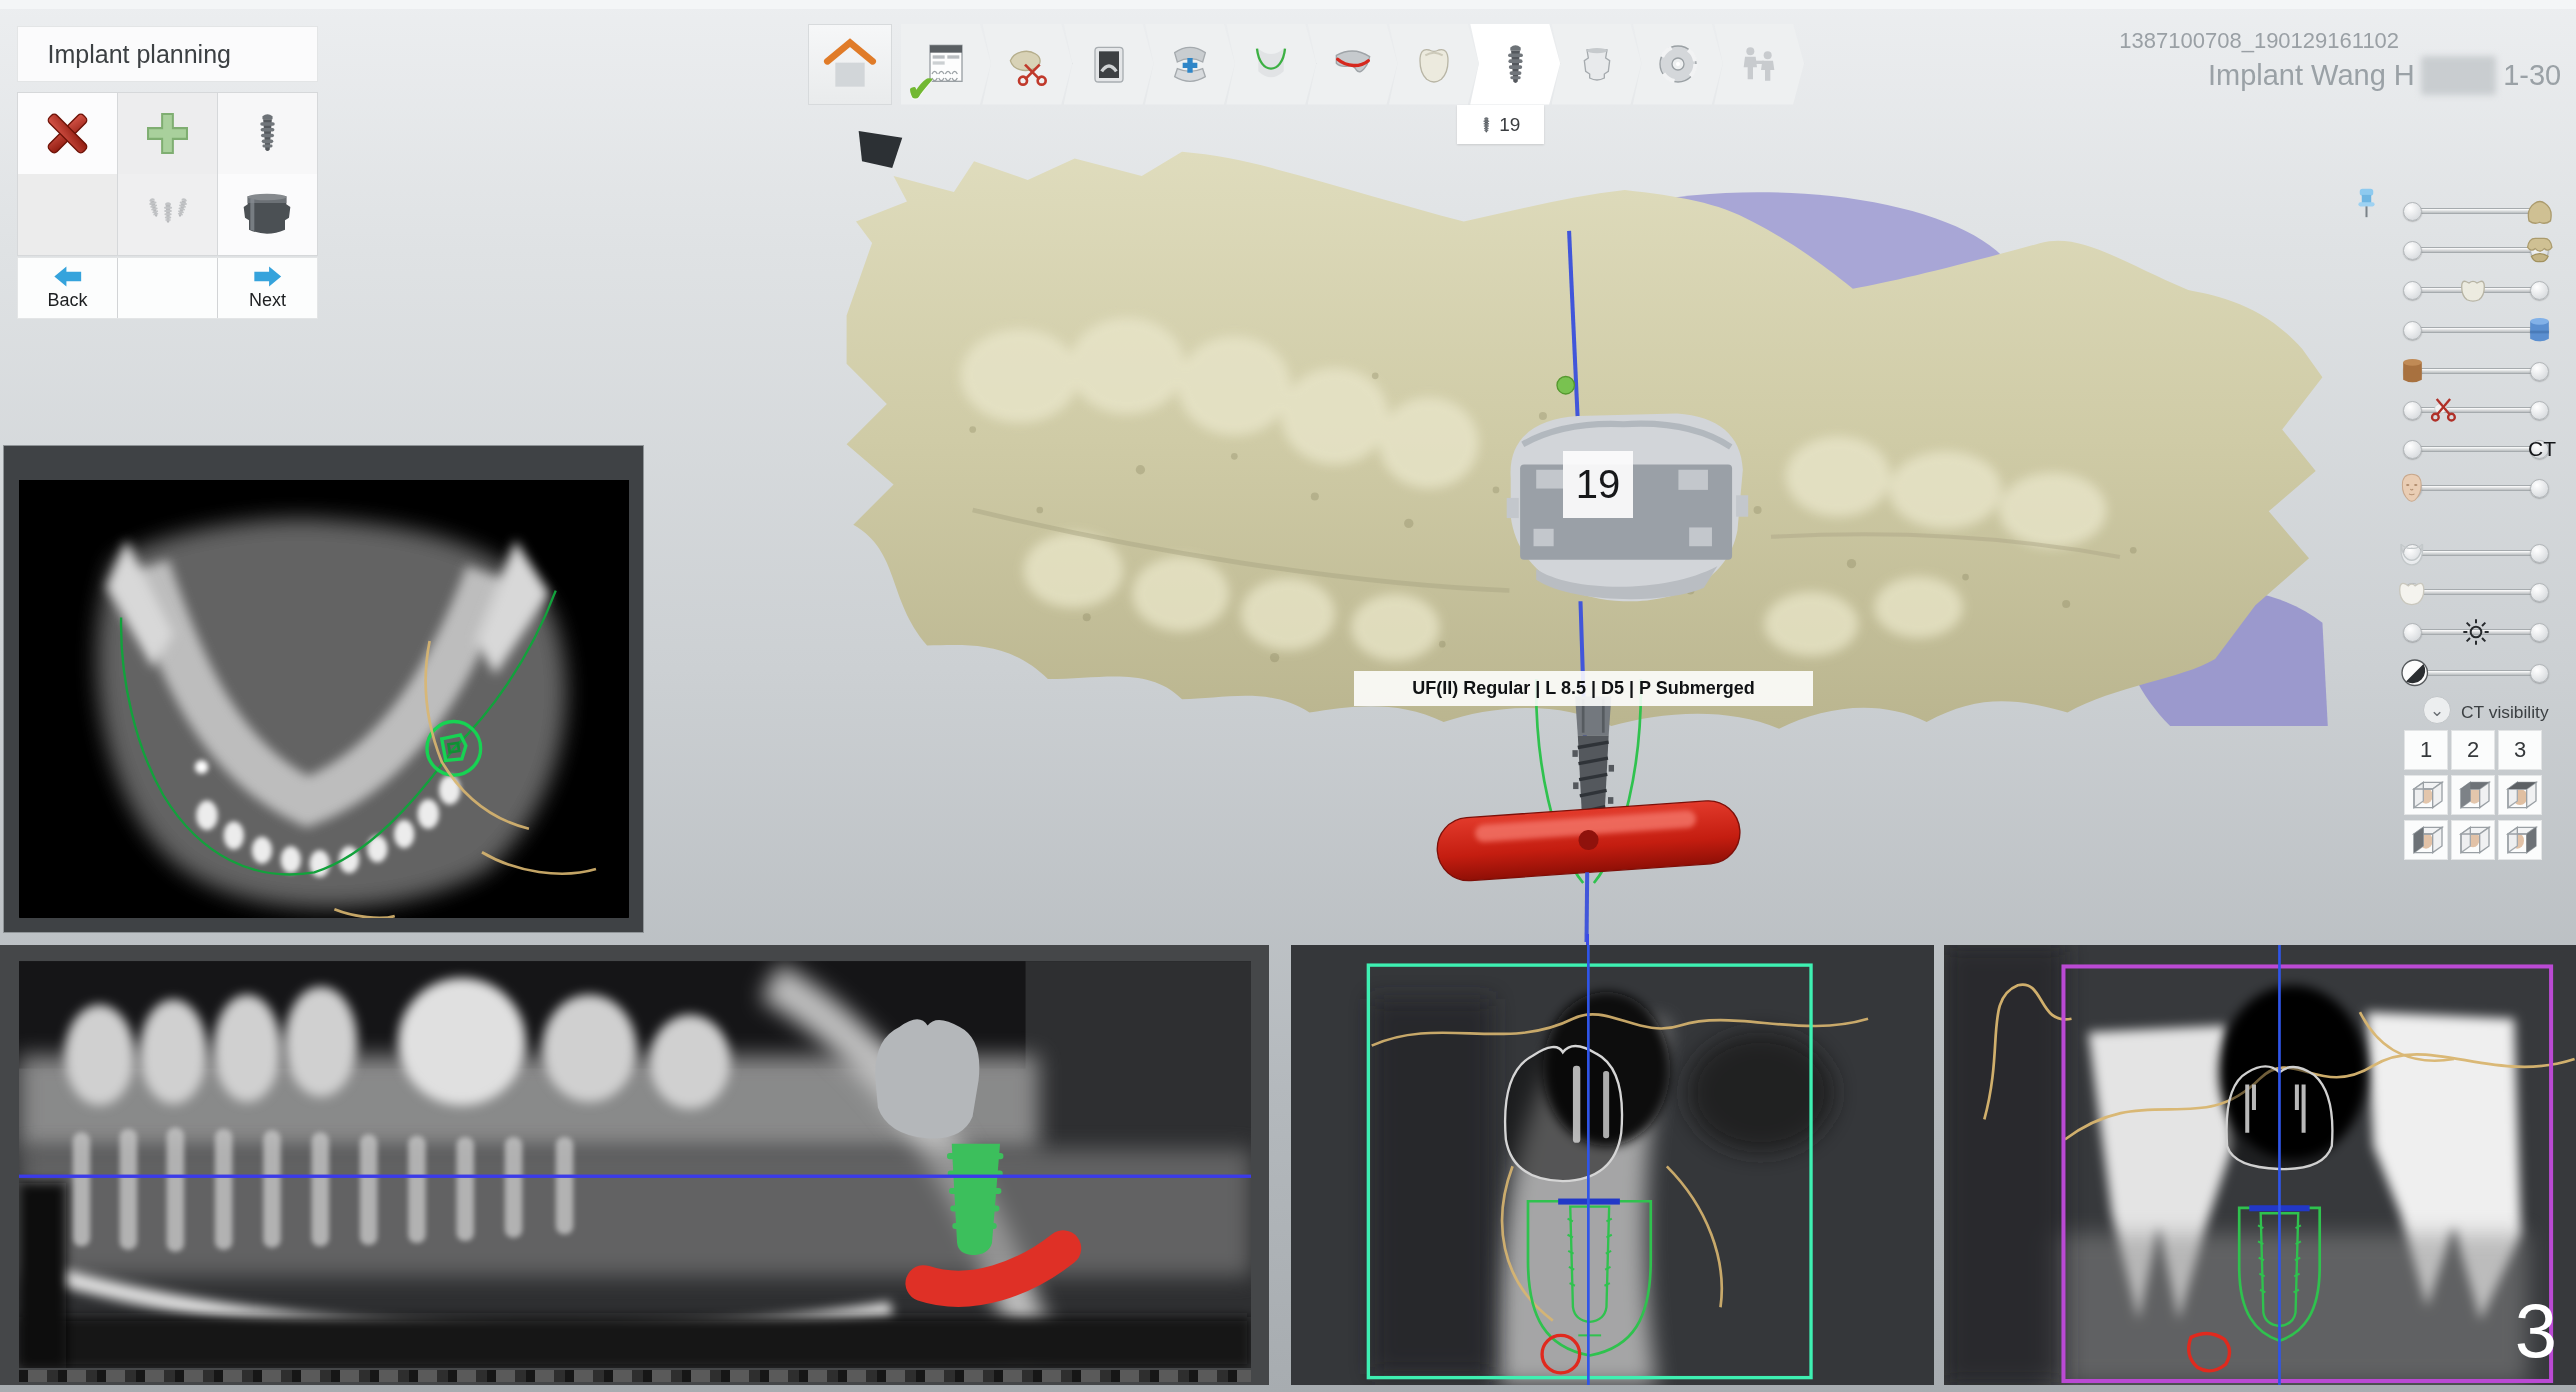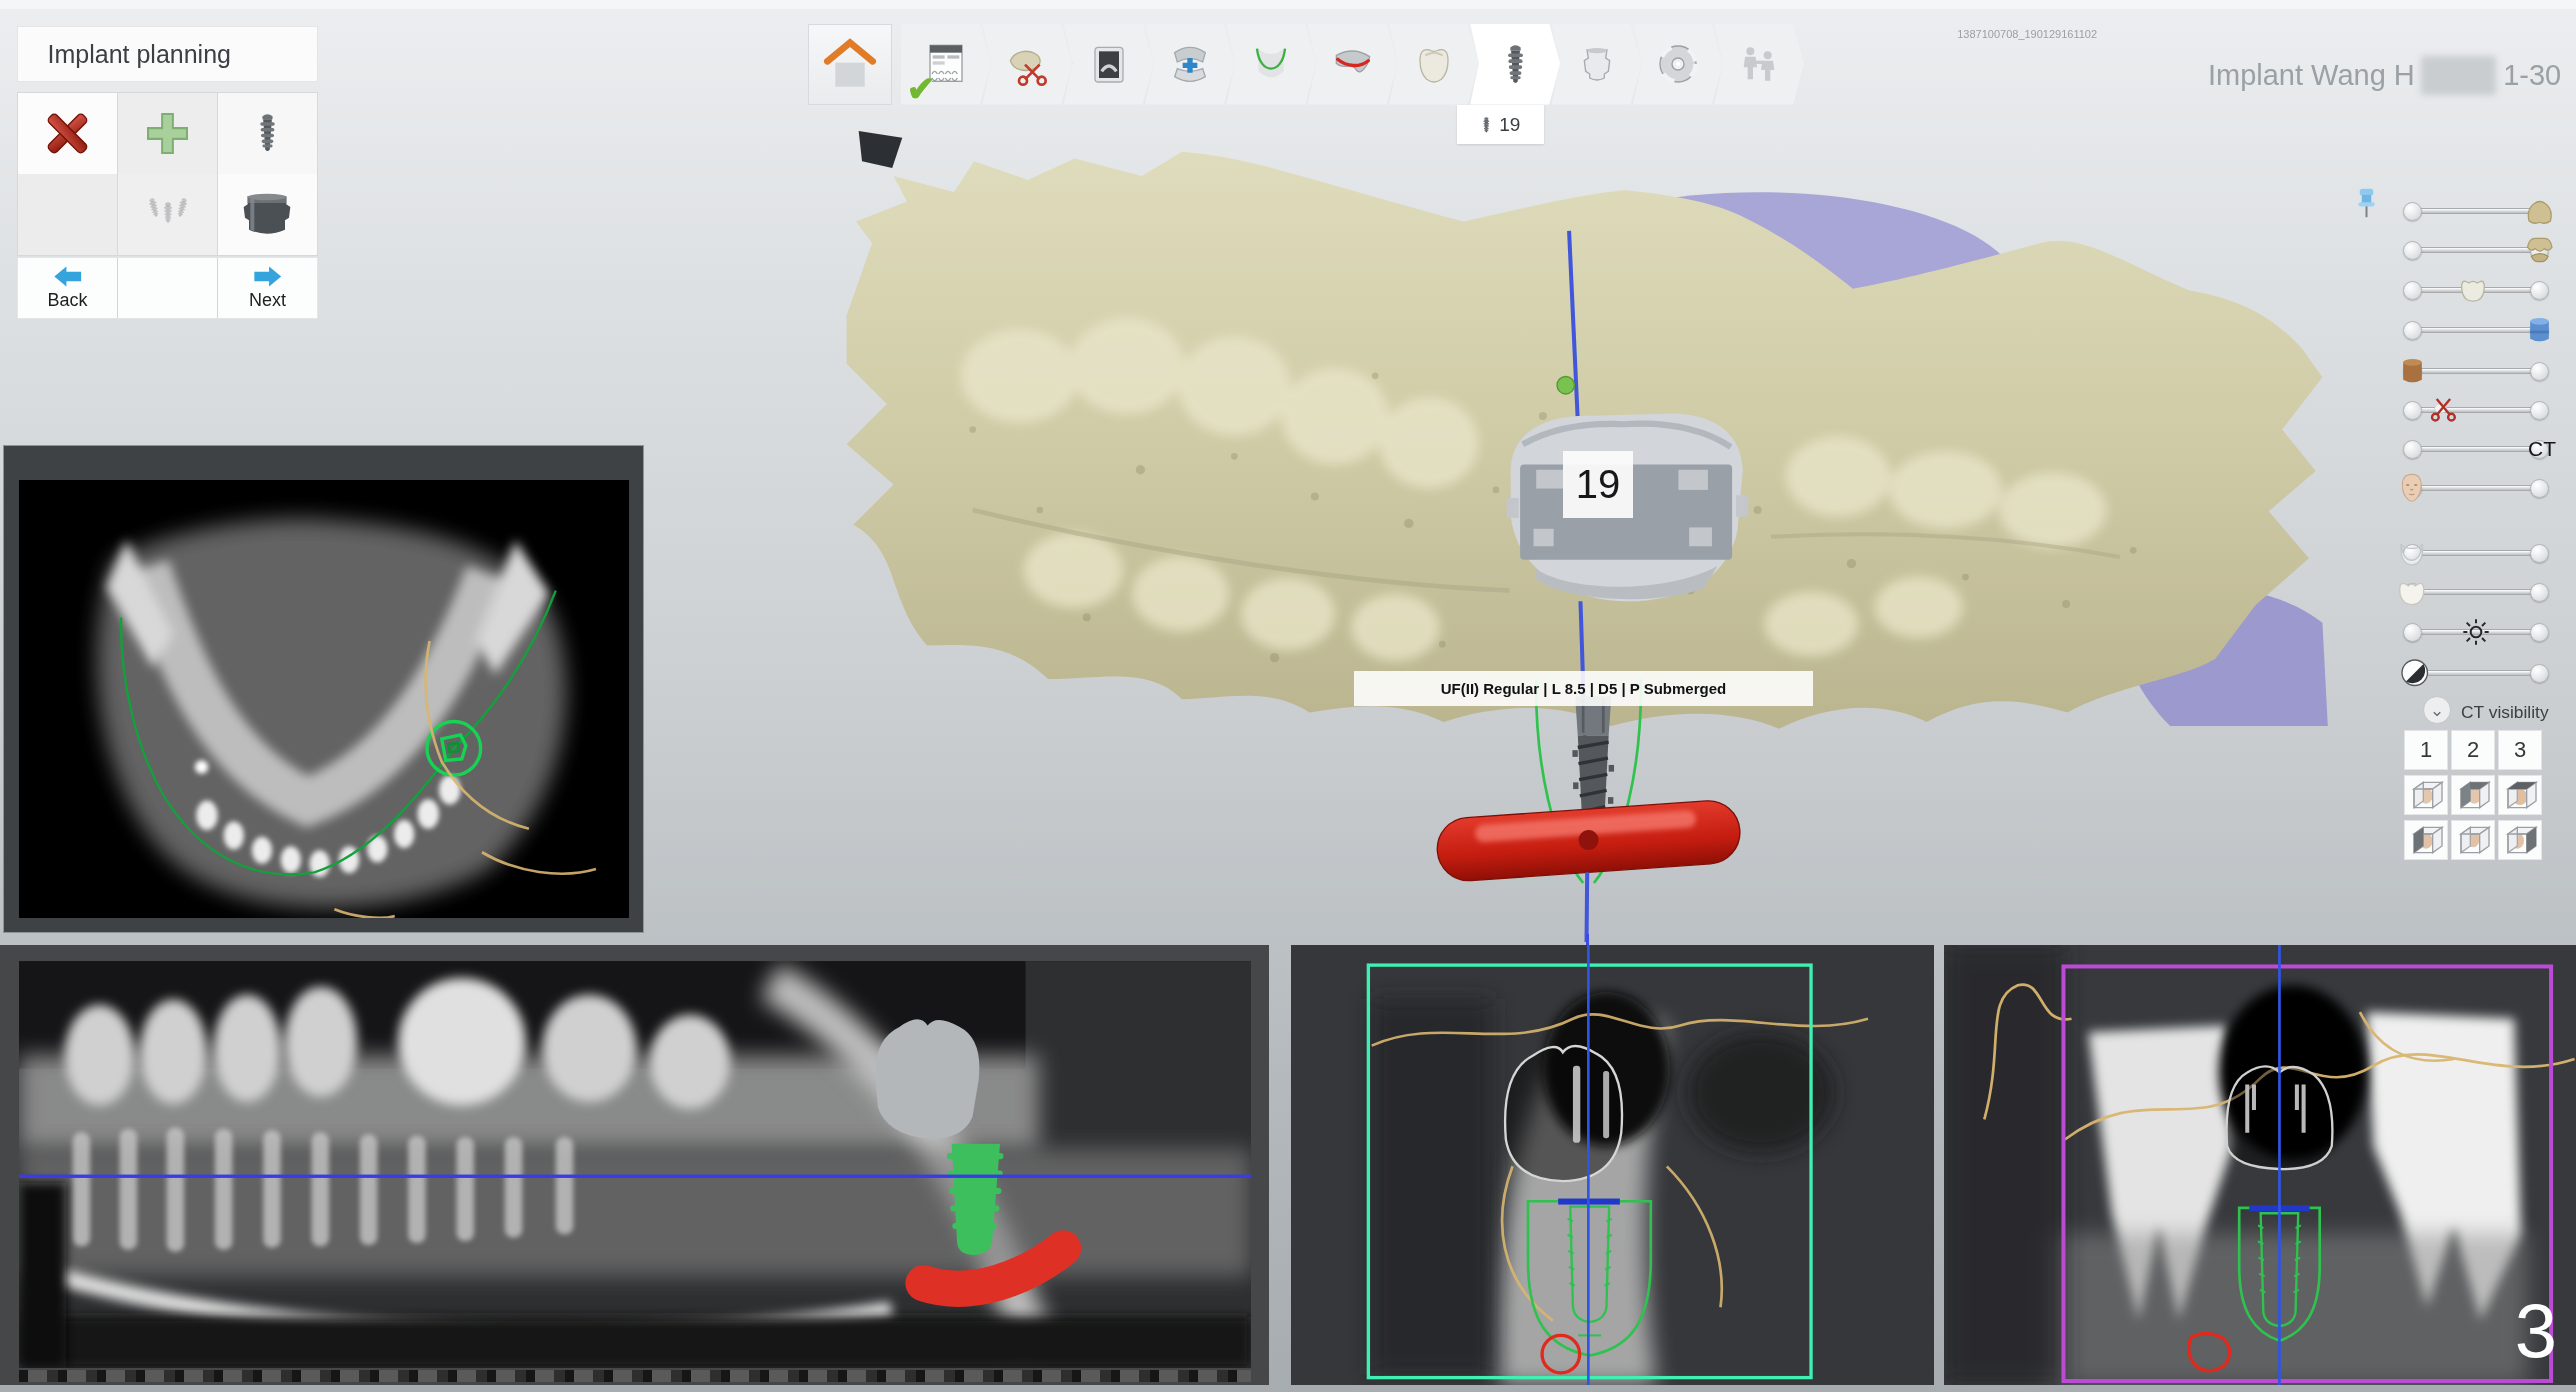--- a/index.html
+++ b/index.html
@@ -28,27 +28,27 @@
         clip-path:polygon(0 0,79px 0,90px 40px,79px 81px,0 81px,8.7px 40px);
         filter:drop-shadow(2px 0 0.7px rgba(130,135,140,.35));}
   .step.first{margin-left:0;clip-path:polygon(0 0,79px 0,90px 40px,79px 81px,0 81px);}
   .step.active{background:#ffffff;}
   .step.disabled svg{opacity:.45;}
   .step-check{position:absolute;left:5.4px;bottom:-4px;color:#72b832;font-size:35px;font-weight:bold;text-shadow:0 0.7px 0.7px #fff;}
   .subtab{left:1457px;top:105px;width:87px;height:39px;background:#fff;display:flex;align-items:center;
           justify-content:center;gap:8px;box-shadow:0 1.3px 2px rgba(0,0,0,.12);}
   .subtab span{font-size:19px;color:#3a3d40;}
   
-  .pt-id{right:14.8px;top:28px;width:604px;text-align:left;font-size:11px;color:#9aa0a5;}
+  .pt-id{right:14.8px;top:28px;width:604px;text-align:center;font-size:22px;color:#9aa0a5;}
   .pt-name{right:14.8px;top:56px;width:738px;text-align:right;font-size:29px;color:#9aa1a6;
            display:flex;justify-content:flex-end;align-items:center;gap:6.7px;}
   .blurbox{display:inline-block;width:75px;height:39px;background:#c9cdd0;filter:blur(3.4px);border-radius:2.7px;}
   
   .impl-label{left:1354px;top:671px;width:459px;height:35px;background:rgba(255,255,255,.88);
-              font-size:15px;font-weight:bold;color:#101214;display:flex;align-items:center;justify-content:center;}
+              font-size:18px;font-weight:bold;color:#101214;display:flex;align-items:center;justify-content:center;}
   .crown-label{left:1563px;top:451px;width:70px;height:67px;background:rgba(252,252,252,.93);
                font-size:40px;color:#17181a;display:flex;align-items:center;justify-content:center;}
   .annotation{left:1831px;top:699px;width:510px;font-size:60px;font-weight:bold;color:#F0791F;letter-spacing:0.7px;}
   
   .axial-panel{left:3.4px;top:445px;width:641px;height:488px;background:#3f4245;border:0.7px solid #8f9497;}
   .axial-inner{position:absolute;left:14.8px;top:34px;right:14.8px;bottom:14.8px;background:#000;}
   .pano-panel{left:0;top:945px;width:1269px;height:440px;background:#454749;}
   .pano-inner{position:absolute;left:19px;top:16px;width:1232px;height:407px;background:#222;}
   .pano-strip{position:absolute;left:19px;top:425px;width:1232px;height:12px;background:
       repeating-linear-gradient(90deg,#161616 0 9.4px,#5a5a5a 9.4px 28px,#2e2e2e 28px 39px);}

